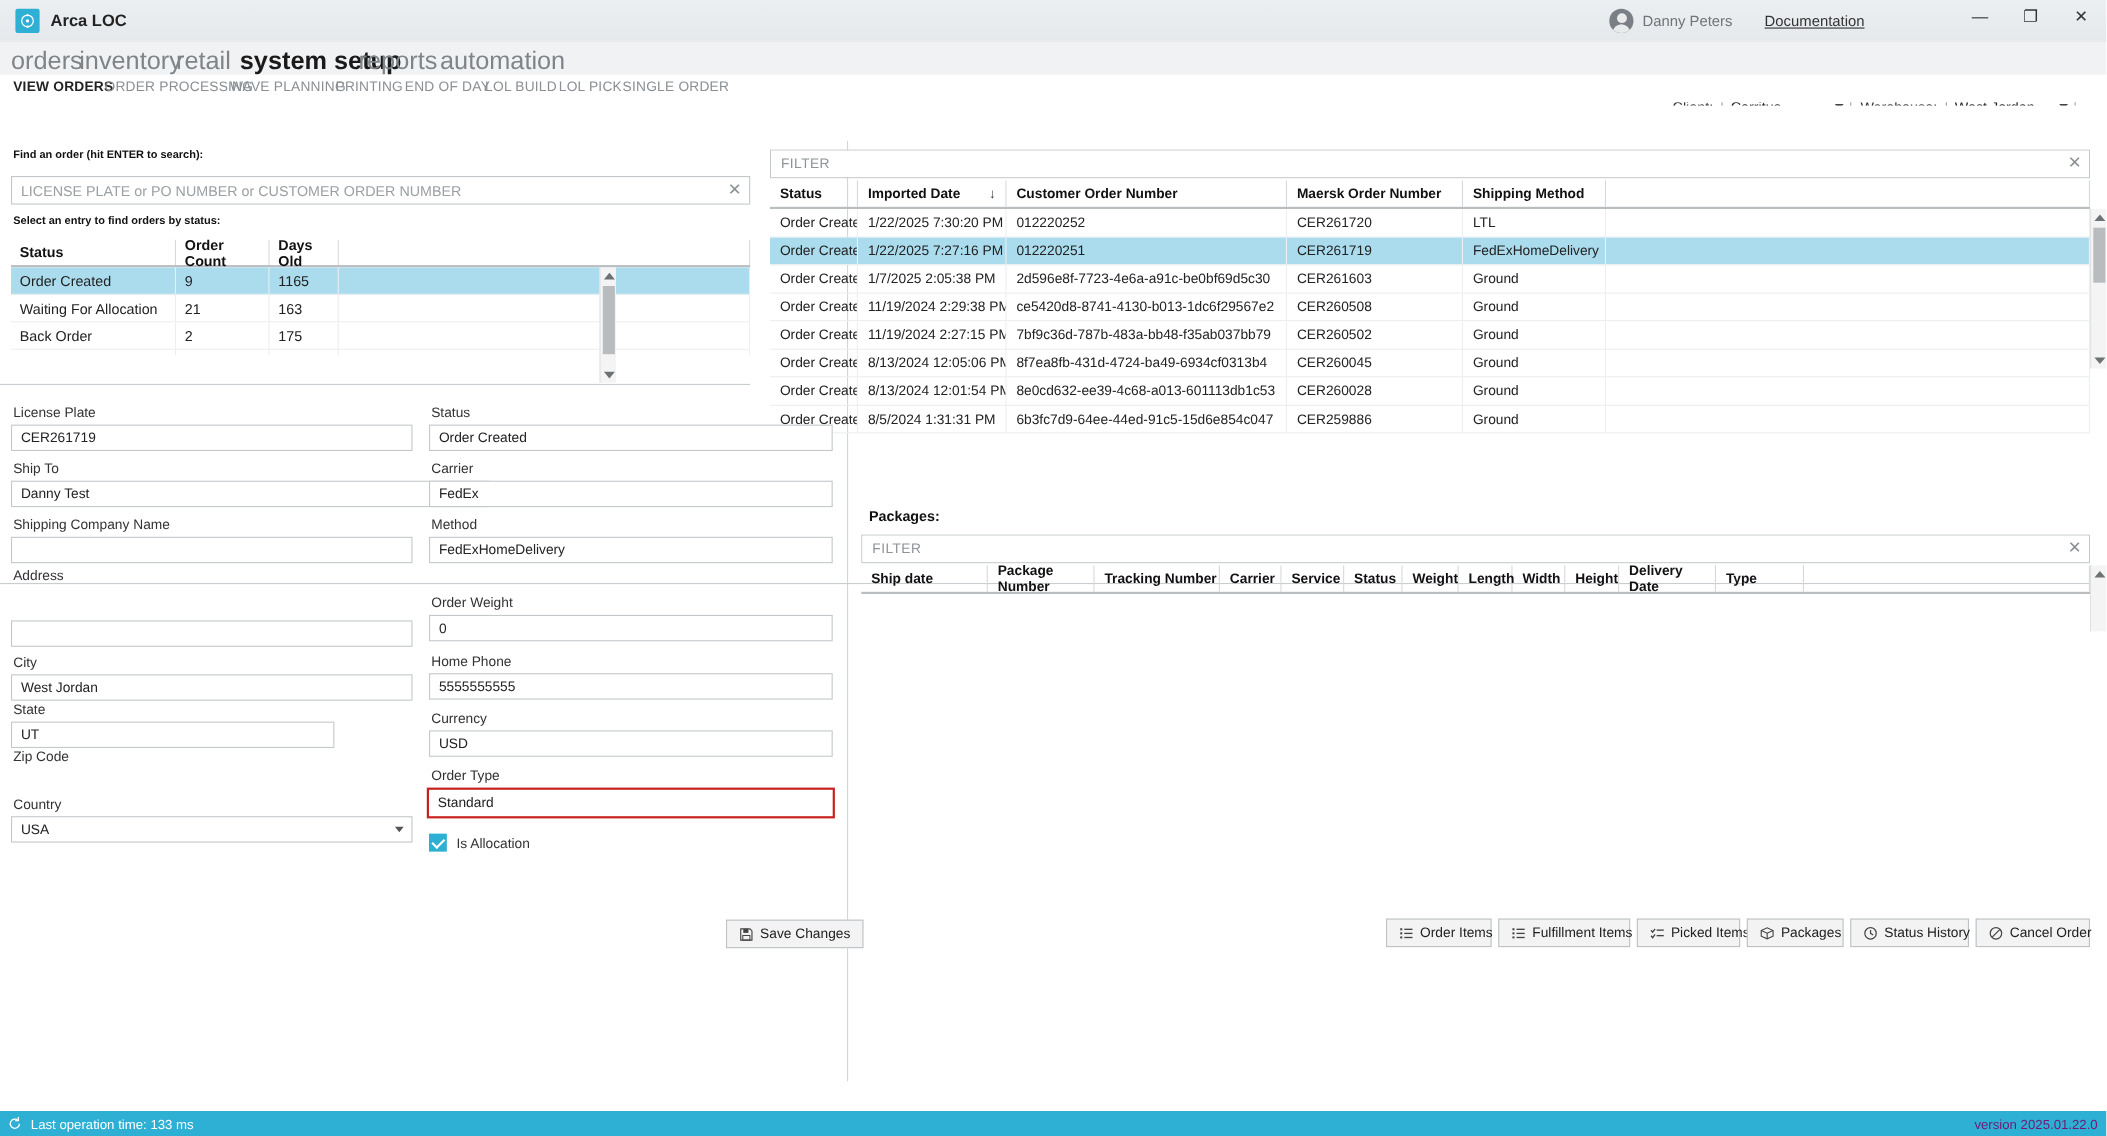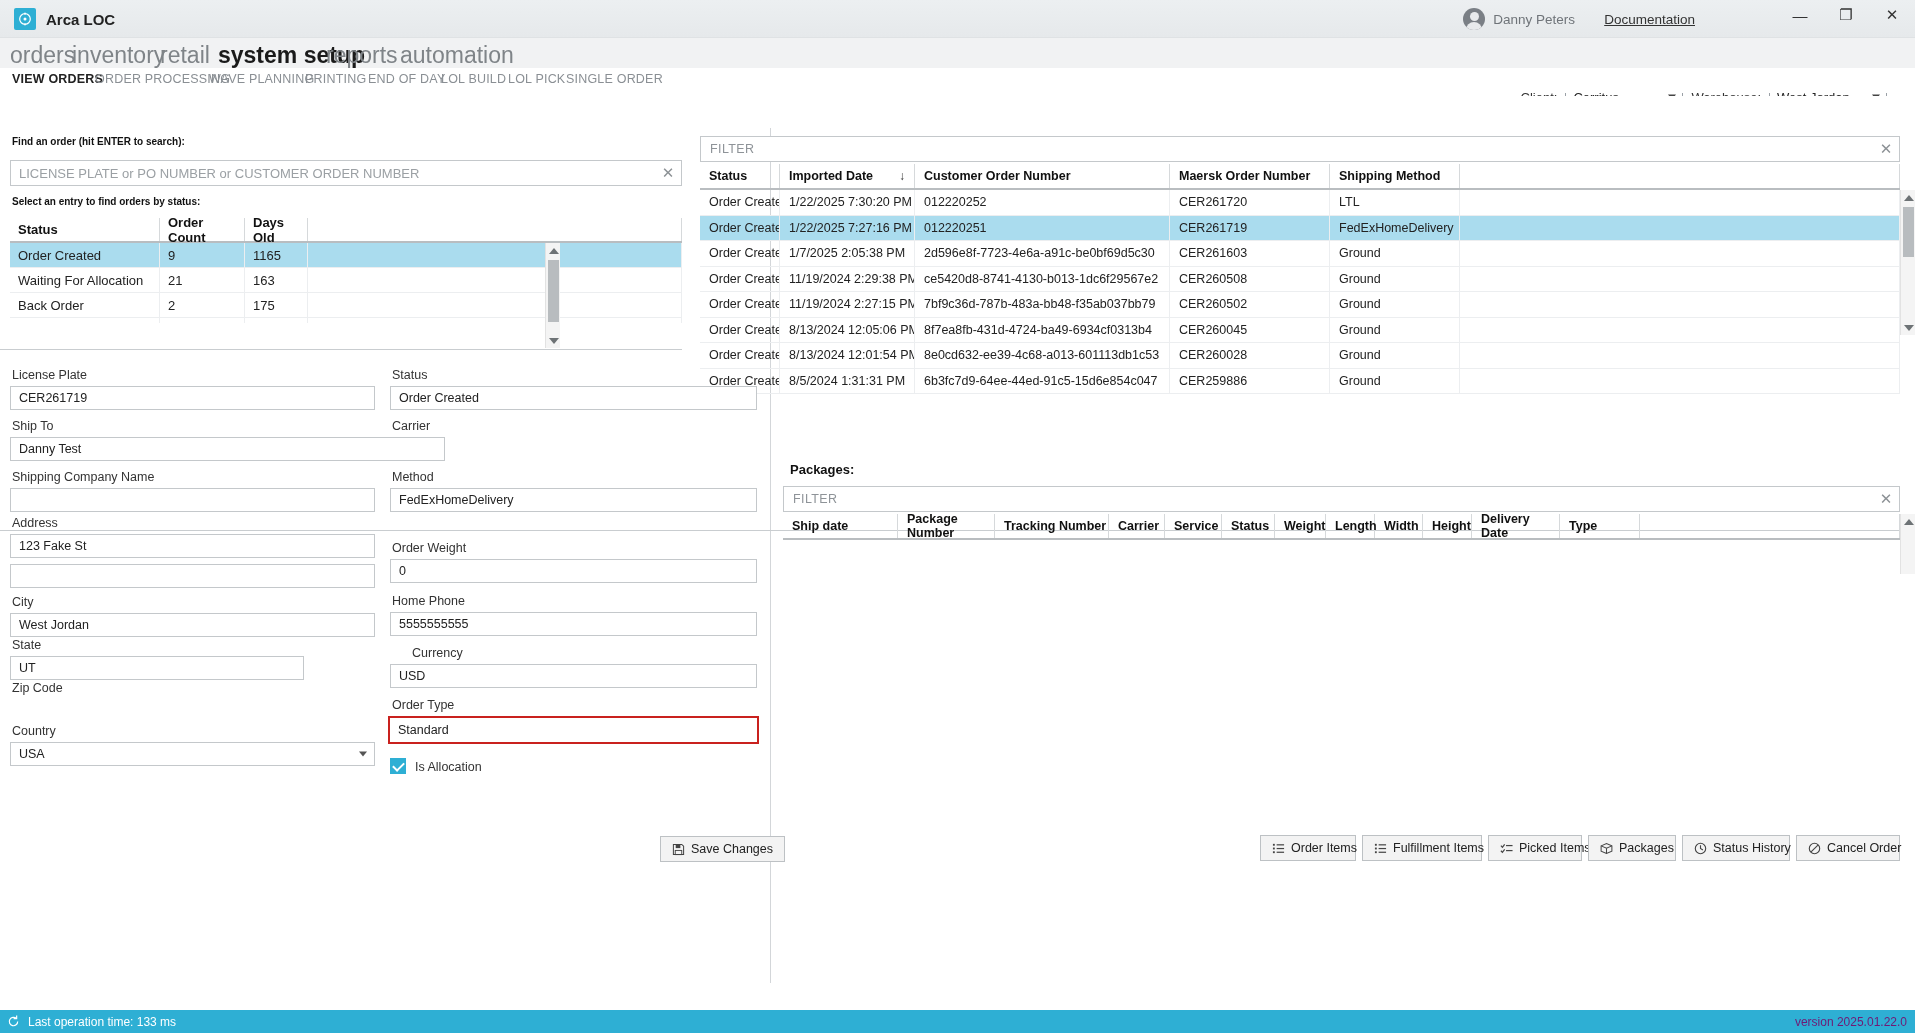--- a/index.html
+++ b/index.html
@@ -487,52 +487,52 @@
   <div class="fld-label" style="left:12px; top:272px;">License Plate</div>
   <div class="fld" style="left:10px; top:290px; width:365px;">CER261719</div>
 
   <div class="fld-label" style="left:12px; top:323px;">Ship To</div>
   <div class="fld" style="left:10px; top:341px; width:435px;">Danny Test</div>
 
   <div class="fld-label" style="left:12px; top:374px;">Shipping Company Name</div>
   <div class="fld" style="left:10px; top:392px; width:365px;"></div>
 
   <div class="fld-label" style="left:12px; top:420px;">Address</div>
-  <div class="fld" style="left:10px; top:438px; width:365px;">123 Fake St</div>
   <div class="fld" style="left:10px; top:468px; width:365px;"></div>
 
   <div class="fld-label" style="left:12px; top:499px;">City</div>
   <div class="fld" style="left:10px; top:517px; width:365px;">West Jordan</div>
 
   <div class="fld-label" style="left:12px; top:542px;">State</div>
   <div class="fld" style="left:10px; top:560px; width:294px;">UT</div>
 
   <div class="fld-label" style="left:12px; top:585px;">Zip Code</div>
 
   <div class="fld-label" style="left:12px; top:628px;">Country</div>
   <div class="fld" style="left:10px; top:646px; width:365px;">
     <span>USA</span>
     <span class="selcaret"></span>
   </div>
 
   <div class="fld-label" style="left:392px; top:272px;">Status</div>
   <div class="fld" style="left:390px; top:290px; width:367px;">Order Created</div>
 
   <div class="fld-label" style="left:392px; top:323px;">Carrier</div>
+  <div class="fld" style="left:390px; top:341px; width:367px;">FedEx</div>
 
   <div class="fld-label" style="left:392px; top:374px;">Method</div>
   <div class="fld" style="left:390px; top:392px; width:367px;">FedExHomeDelivery</div>
 
   <div class="fld-label" style="left:392px; top:445px;">Order Weight</div>
   <div class="fld" style="left:390px; top:463px; width:367px;">0</div>
 
   <div class="fld-label" style="left:392px; top:498px;">Home Phone</div>
   <div class="fld" style="left:390px; top:516px; width:367px;">5555555555</div>
 
-  <div class="fld-label" style="left:392px; top:550px;margin-left:20px;">Currency</div>
+  <div class="fld-label" style="left:392px; top:550px;">Currency</div>
   <div class="fld" style="left:390px; top:568px; width:367px;">USD</div>
 
   <div class="fld-label" style="left:392px; top:602px;">Order Type</div>
   <div class="fld highlight" style="left:388px; top:620px; width:371px; height:28px;">Standard</div>
 
   <div class="chk checked" style="left:390px; top:662px;"></div>
   <div class="fld-label" style="left:415px; top:664px;">Is Allocation</div>
 
   <div class="btn" id="btn-save" style="left:660px; top:740px;">
     <svg width="13" height="13" viewBox="0 0 14 14">

